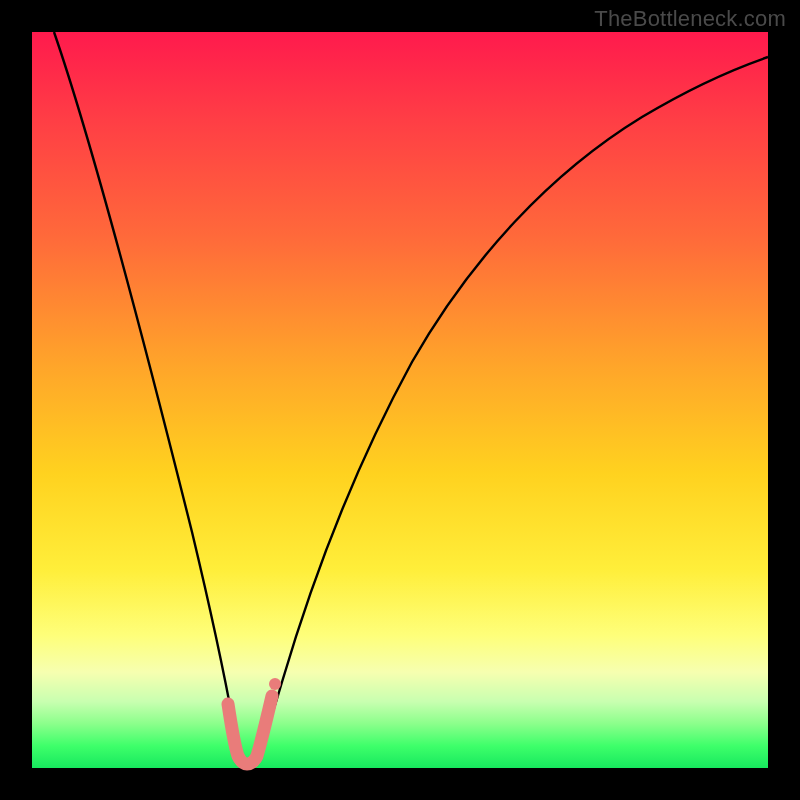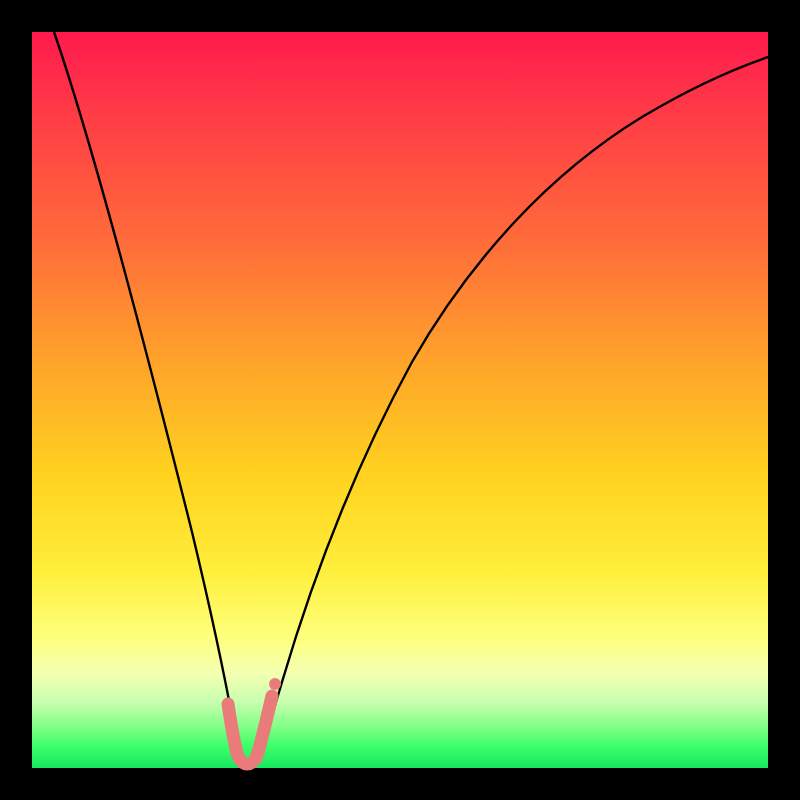--- a/index.html
+++ b/index.html
@@ -82,14 +82,15 @@
                C 199 692, 202 712, 206 724
                C 209 730, 212 732, 215 732
                C 219 732, 222 730, 225 724
                C 229 710, 234 690, 240 664"></path>
 
       <circle cx="243" cy="652" r="6" fill="#e97c7a"></circle>
     </svg>
 
   </div>
 
+  <div class="watermark">TheBottleneck.com</div>
 
 </div>
 
 </body></html>

